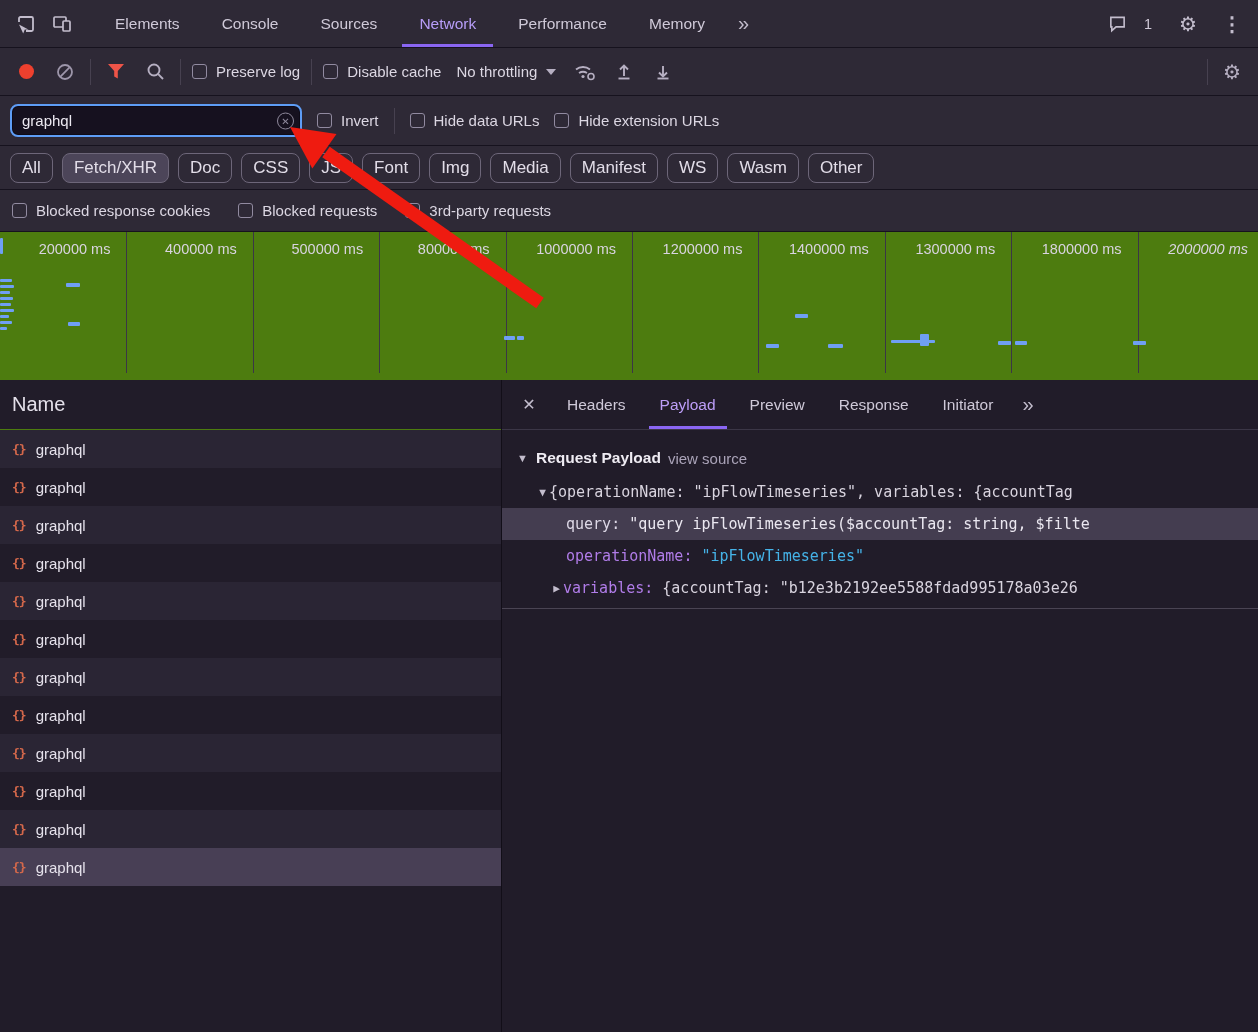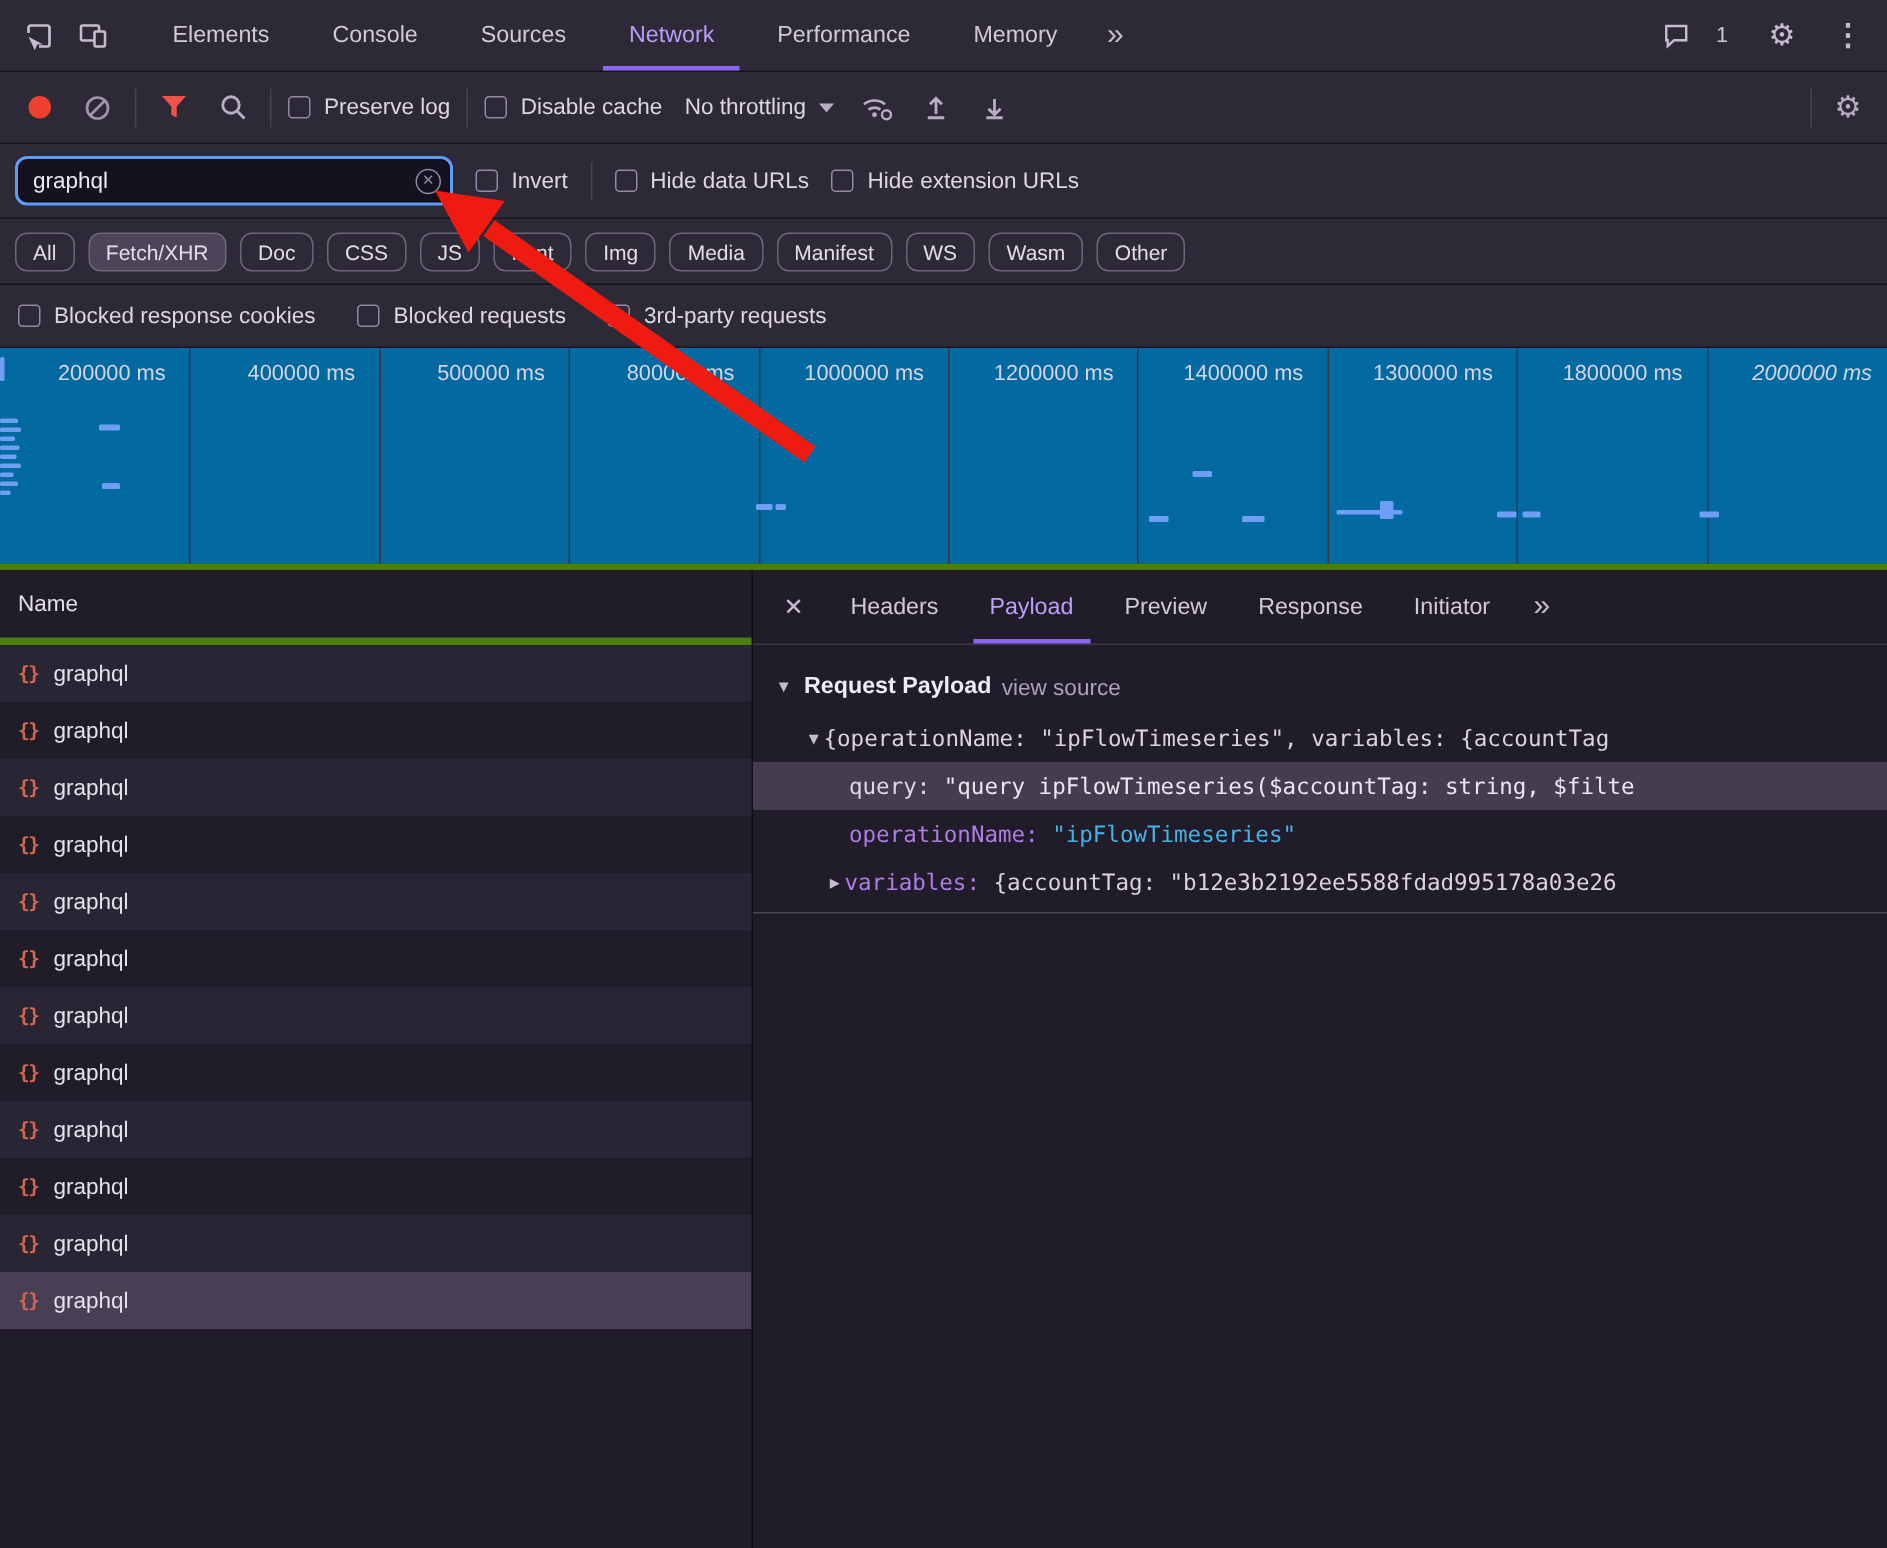--- a/index.html
+++ b/index.html
@@ -31,33 +31,33 @@
   .caret-down{width:0;height:0;border-left:5px solid transparent;border-right:5px solid transparent;border-top:6px solid #b6afc2}
   .toolbar-right{margin-left:auto;display:flex;align-items:center;gap:10px}
 
   .filterbar{height:50px;padding:0 10px;gap:15px}
   .filter-input-wrap{position:relative;width:292px;height:33px}
   .filter-input{width:100%;height:100%;background:#16111f;border:2px solid #5e9df6;border-radius:8px;color:#ece9f1;font-size:15px;padding:0 30px 0 10px;outline:none;font-family:inherit;box-shadow:0 0 0 1px #0e0a16 inset}
   .clear-btn{position:absolute;right:8px;top:50%;transform:translateY(-50%);width:17px;height:17px;border-radius:50%;border:1.5px solid #8f899c;color:#8f899c;font-size:10px;display:flex;align-items:center;justify-content:center}
   .clear-btn::before{content:"✕"}
 
   .chipsbar{height:44px;padding:0 10px;gap:9px}
-  .chip{border:1px solid #6d6679;border-radius:8px;padding:4px 11px;font-size:14px;color:#e2dde8;white-space:nowrap}
+  .chip{border:1px solid #6d6679;border-radius:8px;padding:4px 11px;font-size:17px;color:#e2dde8;white-space:nowrap}
   .chip.active{background:#4c4559}
 
   .checksbar{height:42px;padding:0 12px;gap:28px}
 
-  .timeline{position:relative;height:148px;background:#0369a1;border-bottom:4px solid #4d7c0f;overflow:hidden}
+  .timeline{position:relative;height:148px;background:#4d7c0f;border-bottom:7px solid #4d7c0f;overflow:hidden}
   .tl-line{position:absolute;top:0;bottom:0;width:1px;background:#3b3646}
   .tl-label{position:absolute;top:9px;font-size:14.5px;color:#d9d4e0;white-space:nowrap}
   .tl-mark{position:absolute;background:#6f9ff4;border-radius:1px}
 
   .main{display:flex;height:652px}
   .left-panel{width:502px;border-right:1px solid #120e18;display:flex;flex-direction:column;background:#211c29}
-  .list-header{height:50px;display:flex;align-items:center;padding-left:12px;font-size:15px;border-bottom:5px solid #4d7c0f;flex:none}
+  .list-header{height:50px;display:flex;align-items:center;padding-left:12px;font-size:20px;border-bottom:1px solid #4d7c0f;flex:none}
   .req-rows{flex:1;overflow:hidden}
   .req-row{height:38px;display:flex;align-items:center;padding-left:12px;gap:10px;font-size:15px;color:#e6e2ec}
   .req-row:nth-child(odd){background:#2a2534}
   .req-row.selected{background:#483f55}
   .req-icon{font-family:"DejaVu Sans Mono",monospace;font-size:13px;font-weight:bold;color:#d4684b;letter-spacing:-1px}
 
   .right-panel{flex:1;display:flex;flex-direction:column;background:#211c29;overflow:hidden}
   .detail-tabs{height:50px;display:flex;align-items:center;border-bottom:1px solid #3b3646;padding-left:6px;flex:none}
   .close-x{width:42px;display:flex;align-items:center;justify-content:center;color:#c3bdcd;font-size:16px}
   .close-x::before{content:"✕"}

